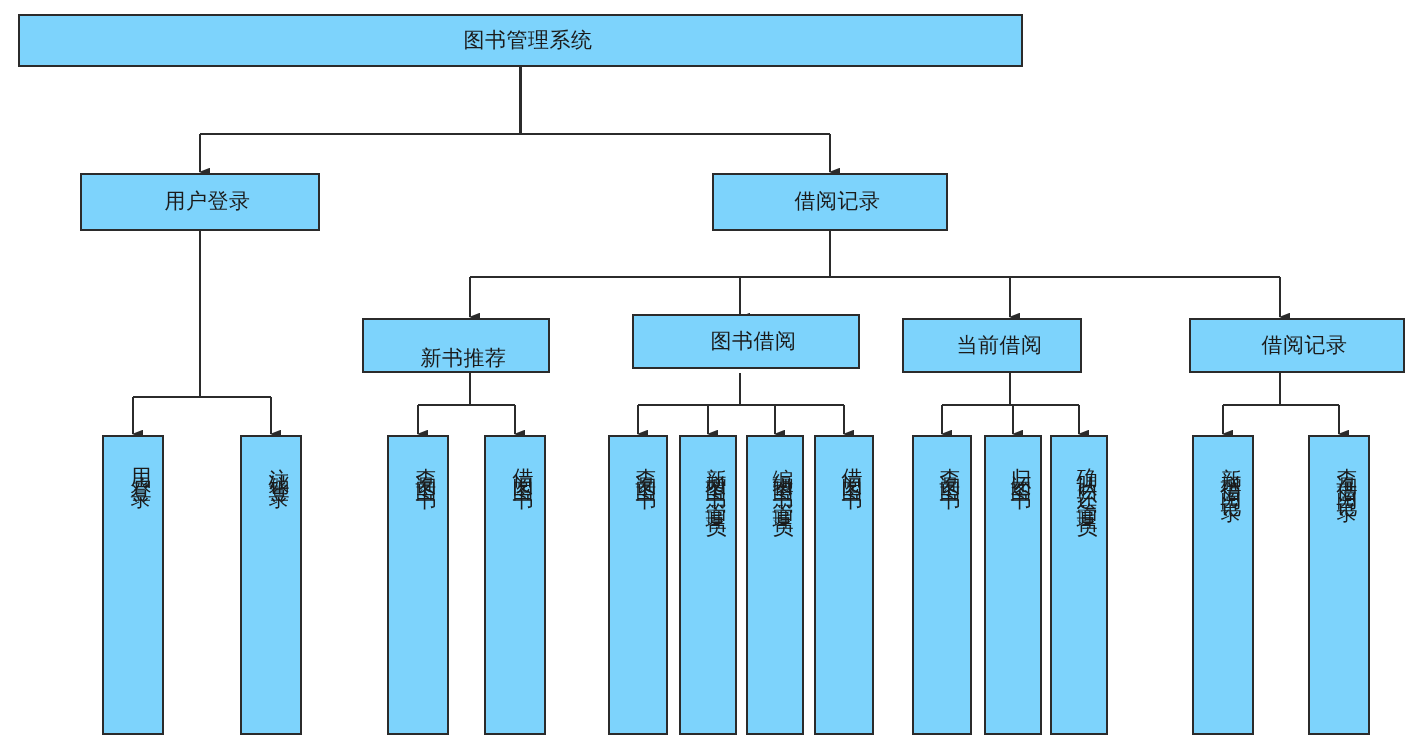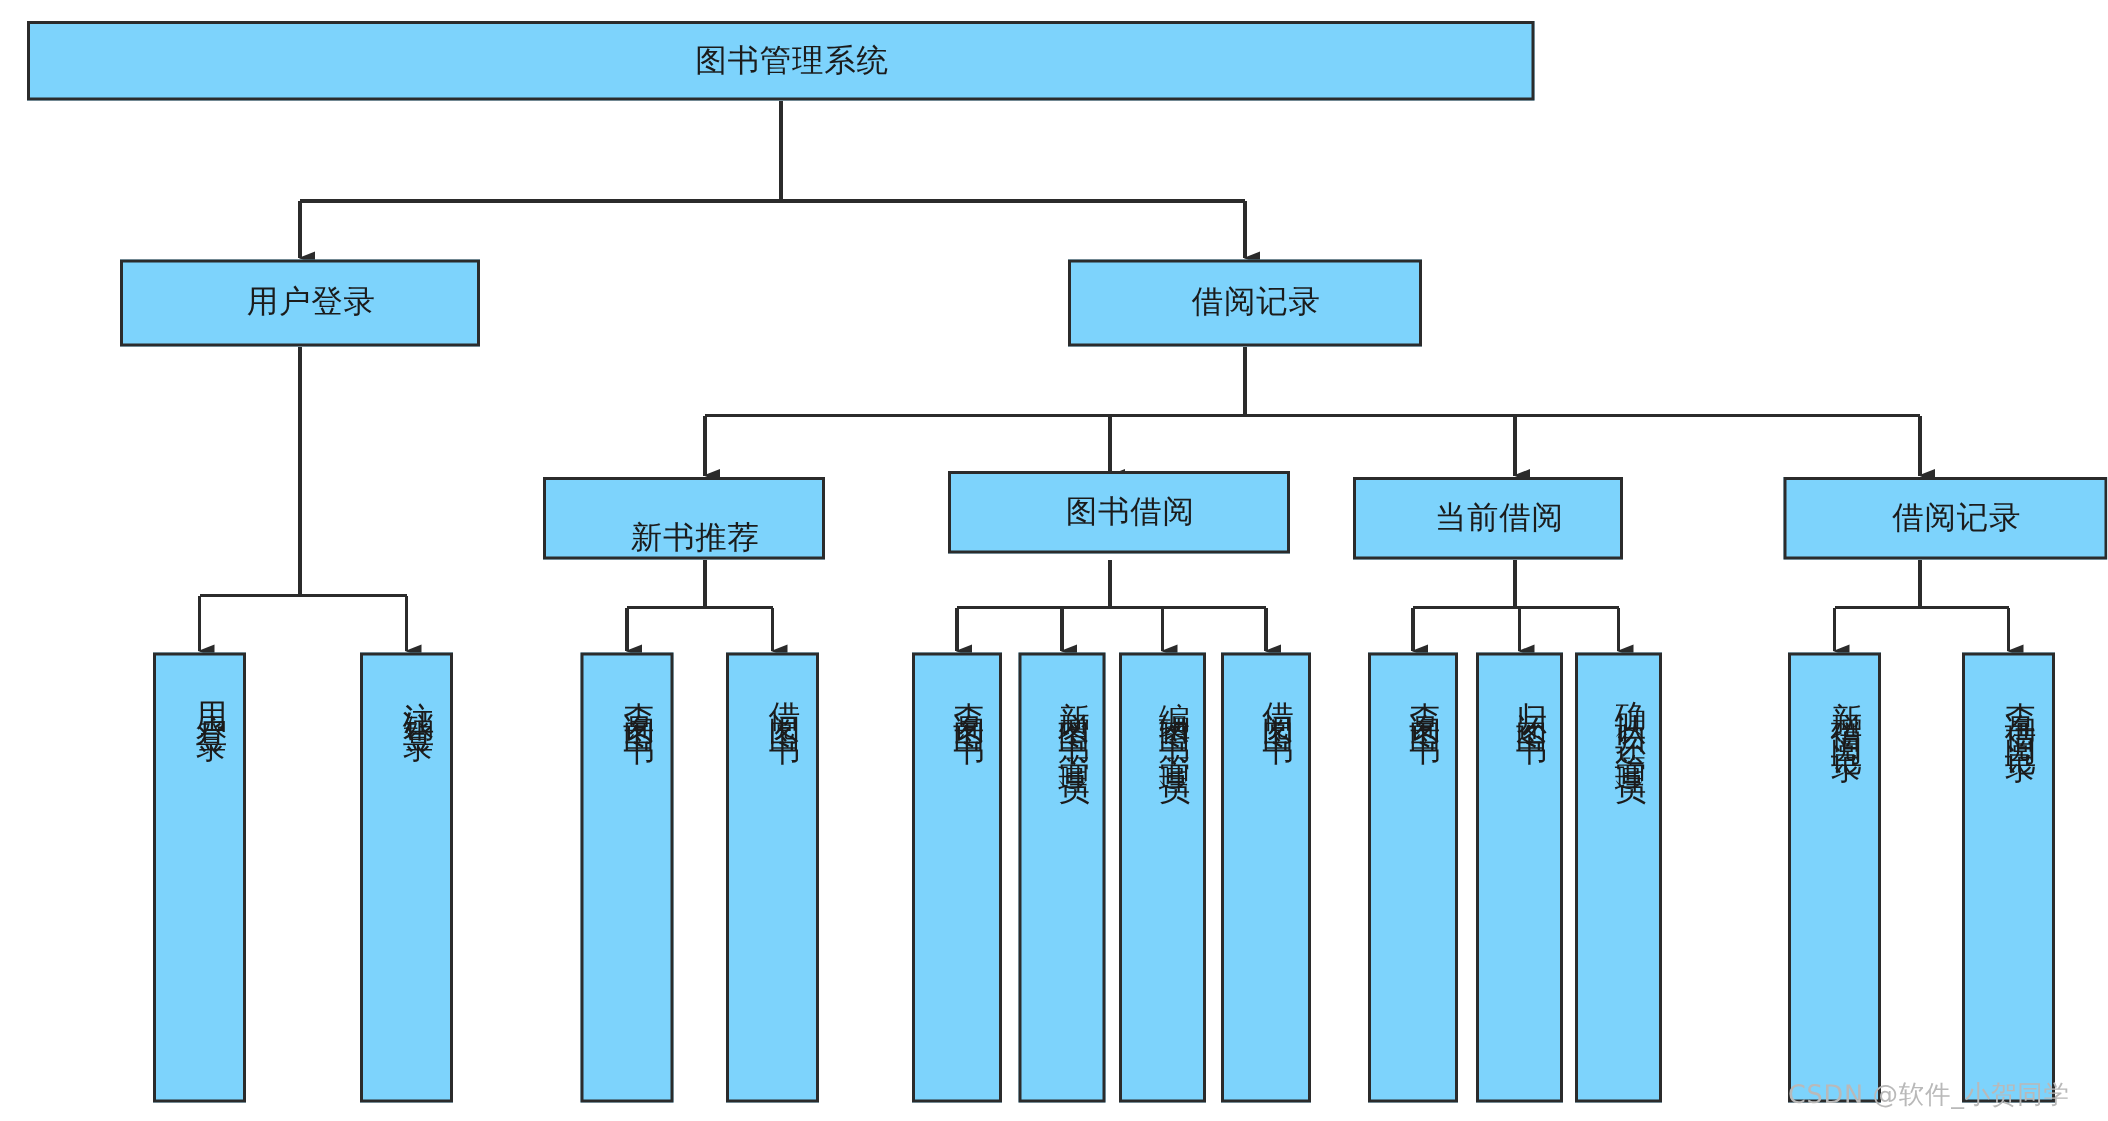--- a/index.html
+++ b/index.html
@@ -167,14 +167,13 @@
         <div class="node-label" style="margin-top: 14px;">确认归还（管理员）</div>
       </div>
       <div class="node vertical" style="left: 1192px; top: 435px; width: 62px; height: 300px;">
         <div class="node-label" style="margin-top: 14px;">新增借阅记录</div>
       </div>
       <div class="node vertical" style="left: 1308px; top: 435px; width: 62px; height: 300px;">
         <div class="node-label" style="margin-top: 14px;">查询借阅记录</div>
       </div>
     </div>
 
-  <div class="watermark" style="left: 1192px; top: 718px;">CSDN @软件_小贺同学</div>
 </div>
 
 </body></html>

